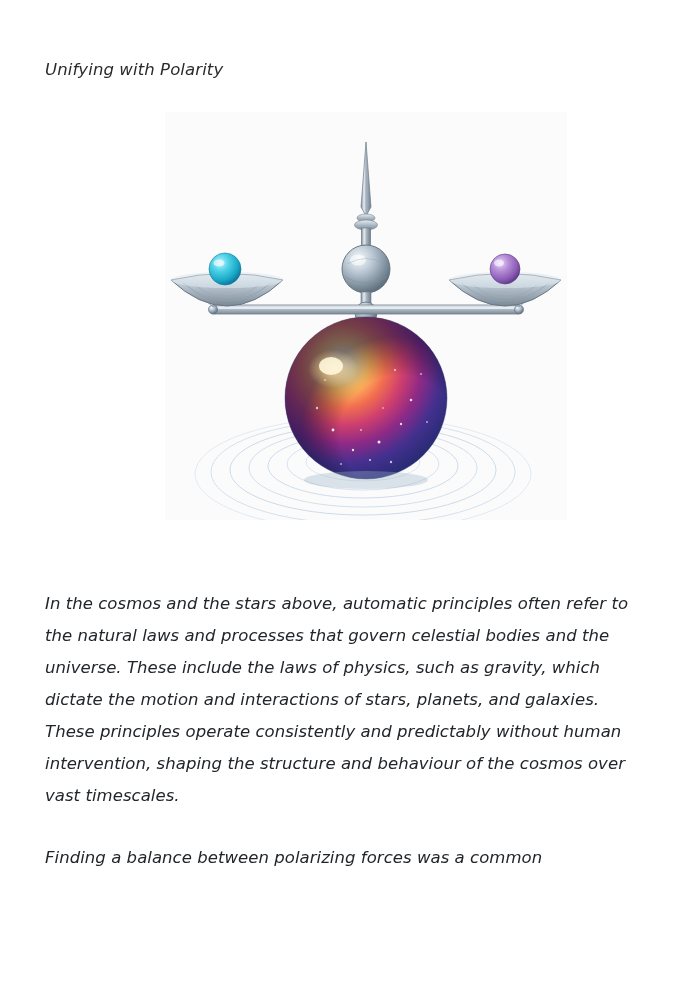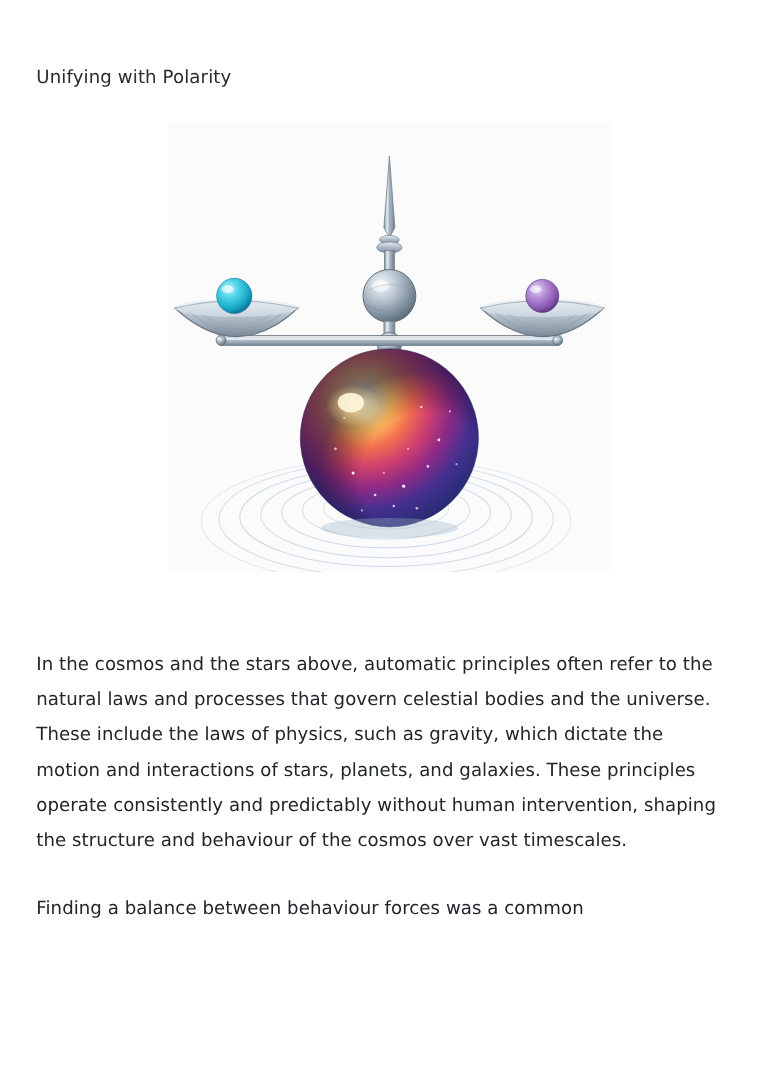--- a/index.html
+++ b/index.html
@@ -13,21 +13,22 @@
     font-family: "DejaVu Sans", sans-serif;
     color: #1a1a1a;
     overflow: hidden;
     position: relative;
   }
   .page {
     position: relative;
     width: 699px;
     height: 992px;
     box-sizing: border-box;
-    padding: 0 33px;
+    padding: 0 45px;
+    font-style: italic;
   }
   .doc-title {
     font-size: 16.5px;
     line-height: 24px;
     color: #2b2b2b;
     font-weight: 400;
     margin: 0;
     padding-top: 58px;
     letter-spacing: 0.1px;
   }
@@ -228,16 +229,16 @@
           <circle cx="201" cy="286" r="81" fill="none" stroke="#2b2f63" stroke-width="0.8" opacity="0.5"></circle>
         </g>
 
         <ellipse cx="201" cy="368" rx="62" ry="9" fill="#9fb4c8" opacity="0.35"></ellipse>
       </svg>
     </div>
   </div>
 
   <div class="body-text">
     <p>In the cosmos and the stars above, automatic principles often refer to the natural laws and processes that govern celestial bodies and the universe. These include the laws of physics, such as gravity, which dictate the motion and interactions of stars, planets, and galaxies. These principles operate consistently and predictably without human intervention, shaping the structure and behaviour of the cosmos over vast timescales.</p>
-    <p>Finding a balance between behaviour forces was a common</p>
+    <p>Finding a balance between polarizing forces was a common</p>
   </div>
 
 </div>
 
 </body></html>

